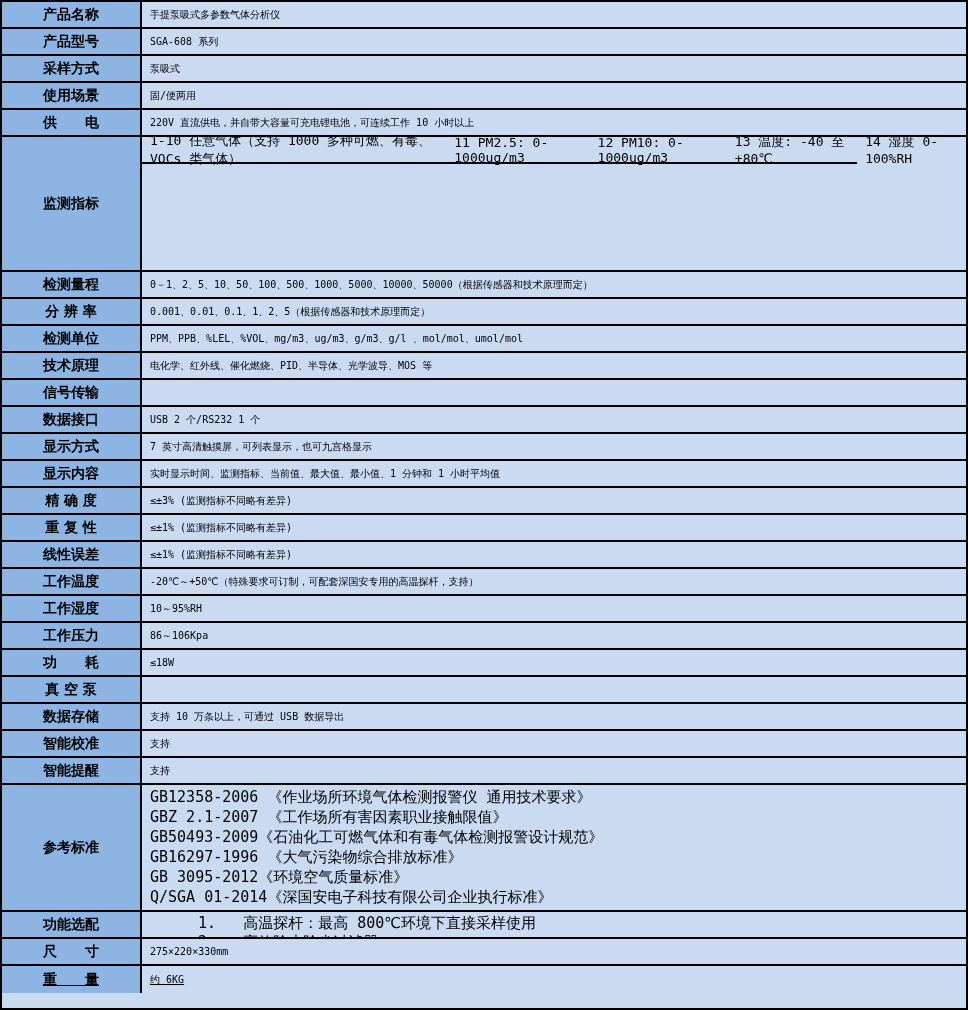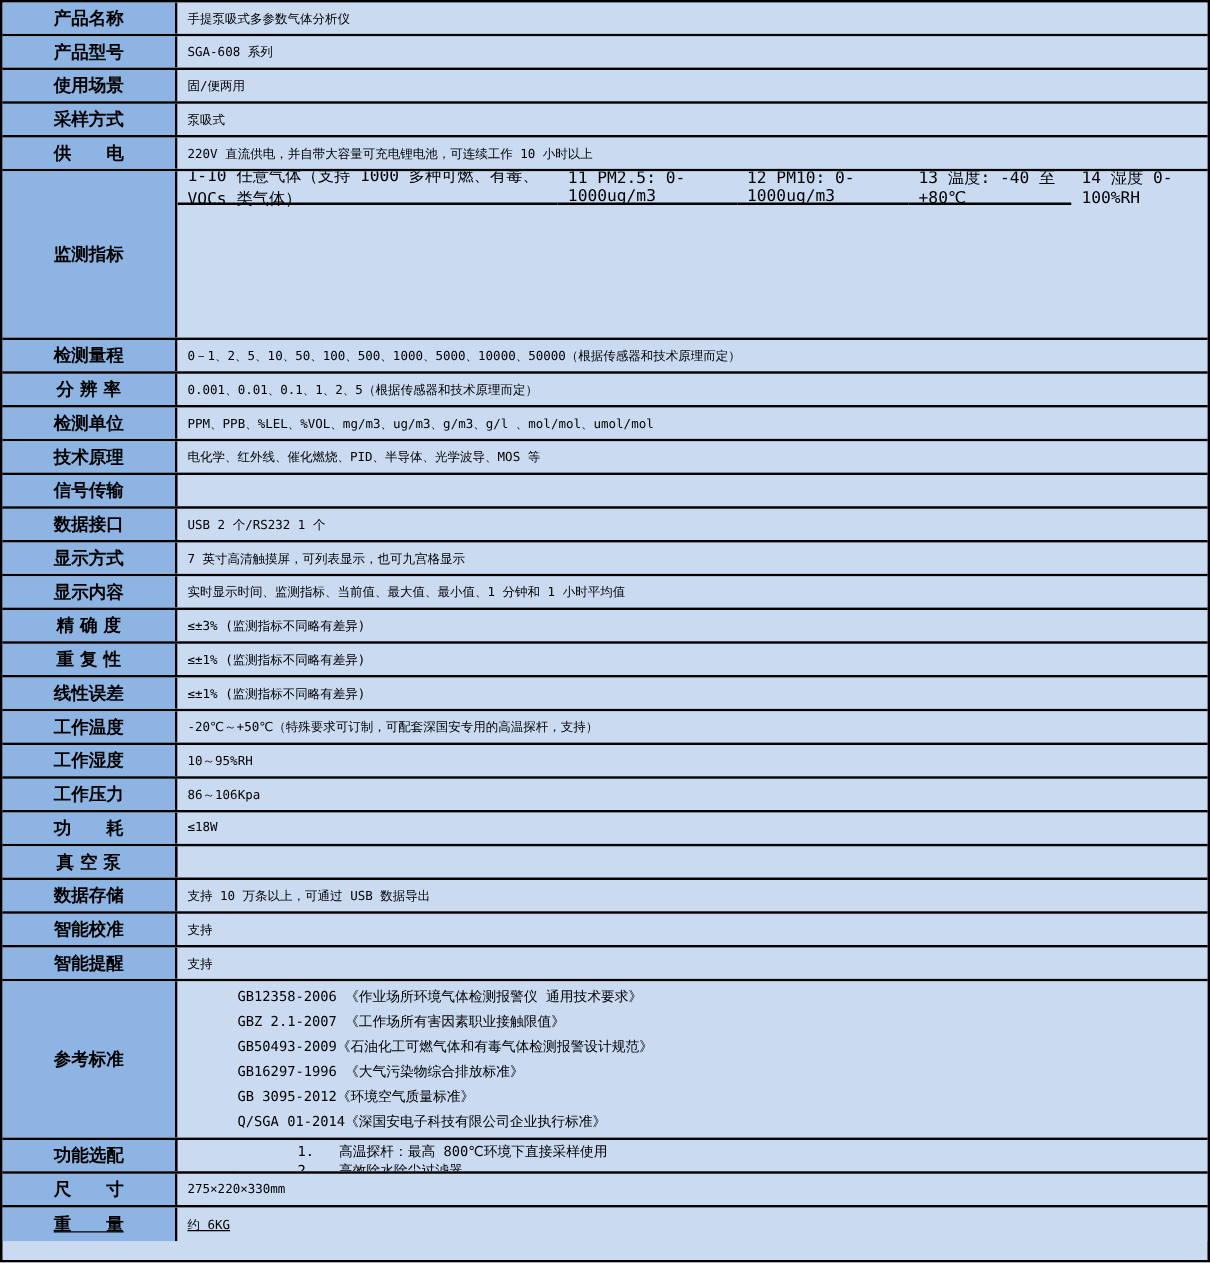--- a/index.html
+++ b/index.html
@@ -76,49 +76,48 @@
     display: flex;
     flex-direction: column;
     justify-content: space-around;
     padding: 2px 8px;
     background: #C9DAF1;
     overflow: hidden;
   }
   .line {
     display: flex;
     align-items: center;
-    font-size: 11px;
+    font-size: 15px;
     font-family: "DejaVu Sans Mono", "DejaVu Sans", monospace;
     white-space: pre-wrap;
-    margin-left: 40px;
   }
 </style>
 </head>
 <body>
 
 <div class="spec-table">
 
   <div class="row h-std">
     <div class="label-cell">产品名称</div>
     <div class="value-cell">手提泵吸式多参数气体分析仪</div>
   </div>
 
   <div class="row h-std">
     <div class="label-cell">产品型号</div>
     <div class="value-cell">SGA-608 系列</div>
   </div>
 
   <div class="row h-std">
+    <div class="label-cell">采样方式</div>
+    <div class="value-cell">泵吸式</div>
+  </div>
+
+  <div class="row h-std">
     <div class="label-cell">使用场景</div>
     <div class="value-cell">固/便两用</div>
-  </div>
-
-  <div class="row h-std">
-    <div class="label-cell">采样方式</div>
-    <div class="value-cell">泵吸式</div>
   </div>
 
   <div class="row h-std">
     <div class="label-cell">供　　电</div>
     <div class="value-cell">220V 直流供电，并自带大容量可充电锂电池，可连续工作 10 小时以上</div>
   </div>
 
   <div class="row h-monitor">
     <div class="label-cell">监测指标</div>
     <div class="value-stack">

